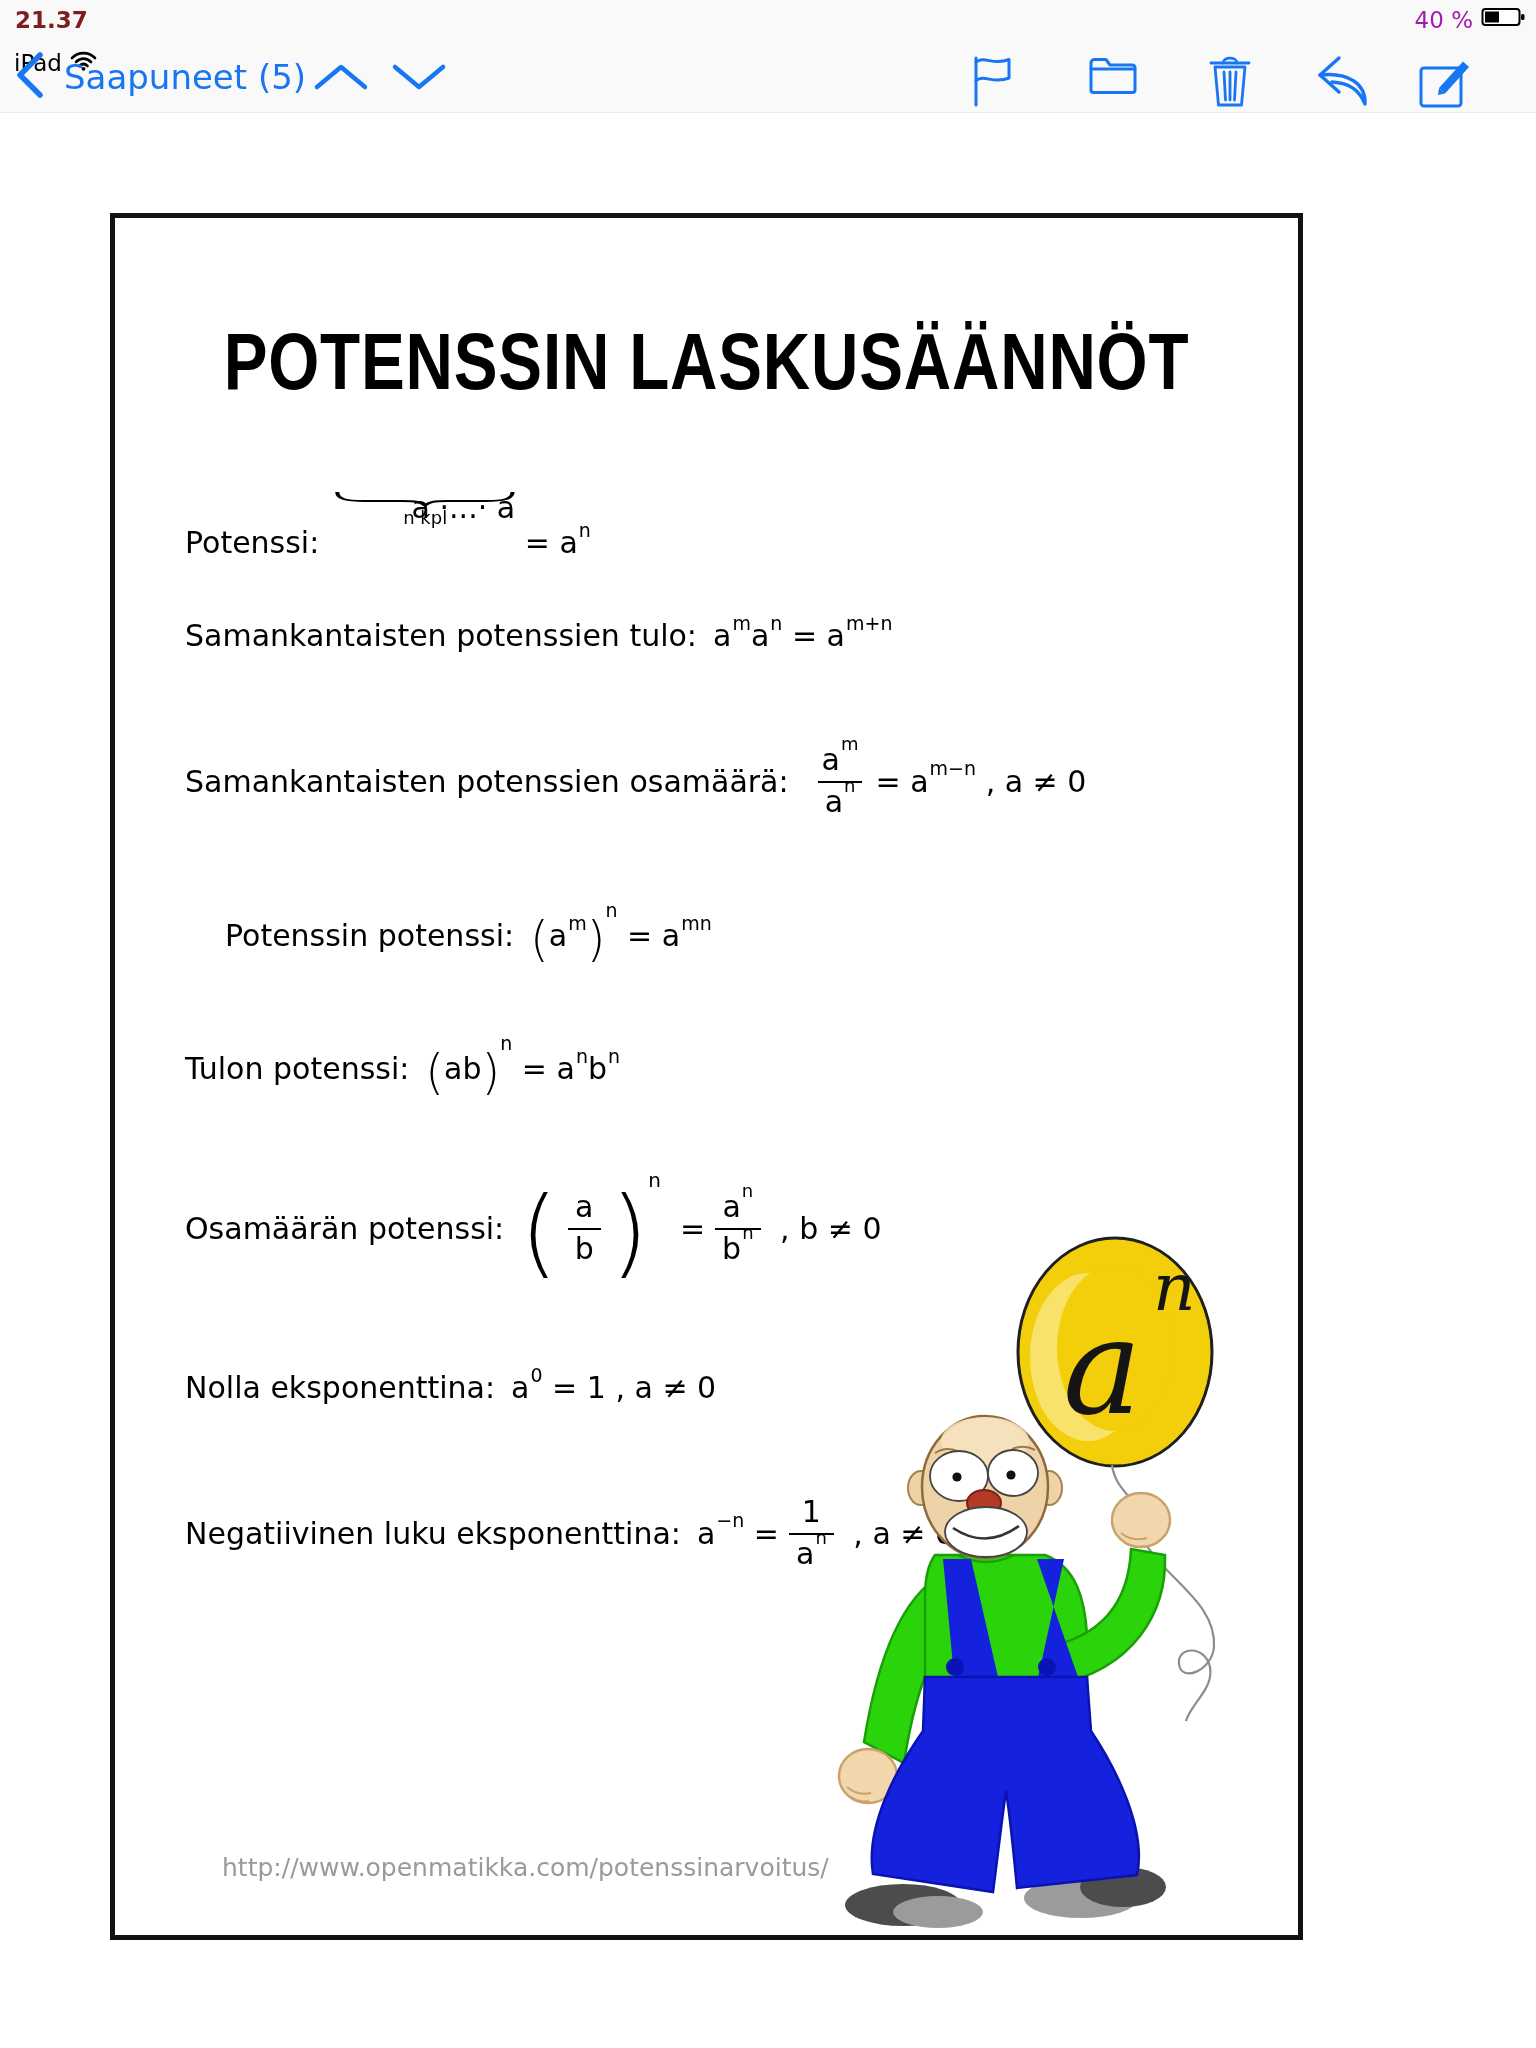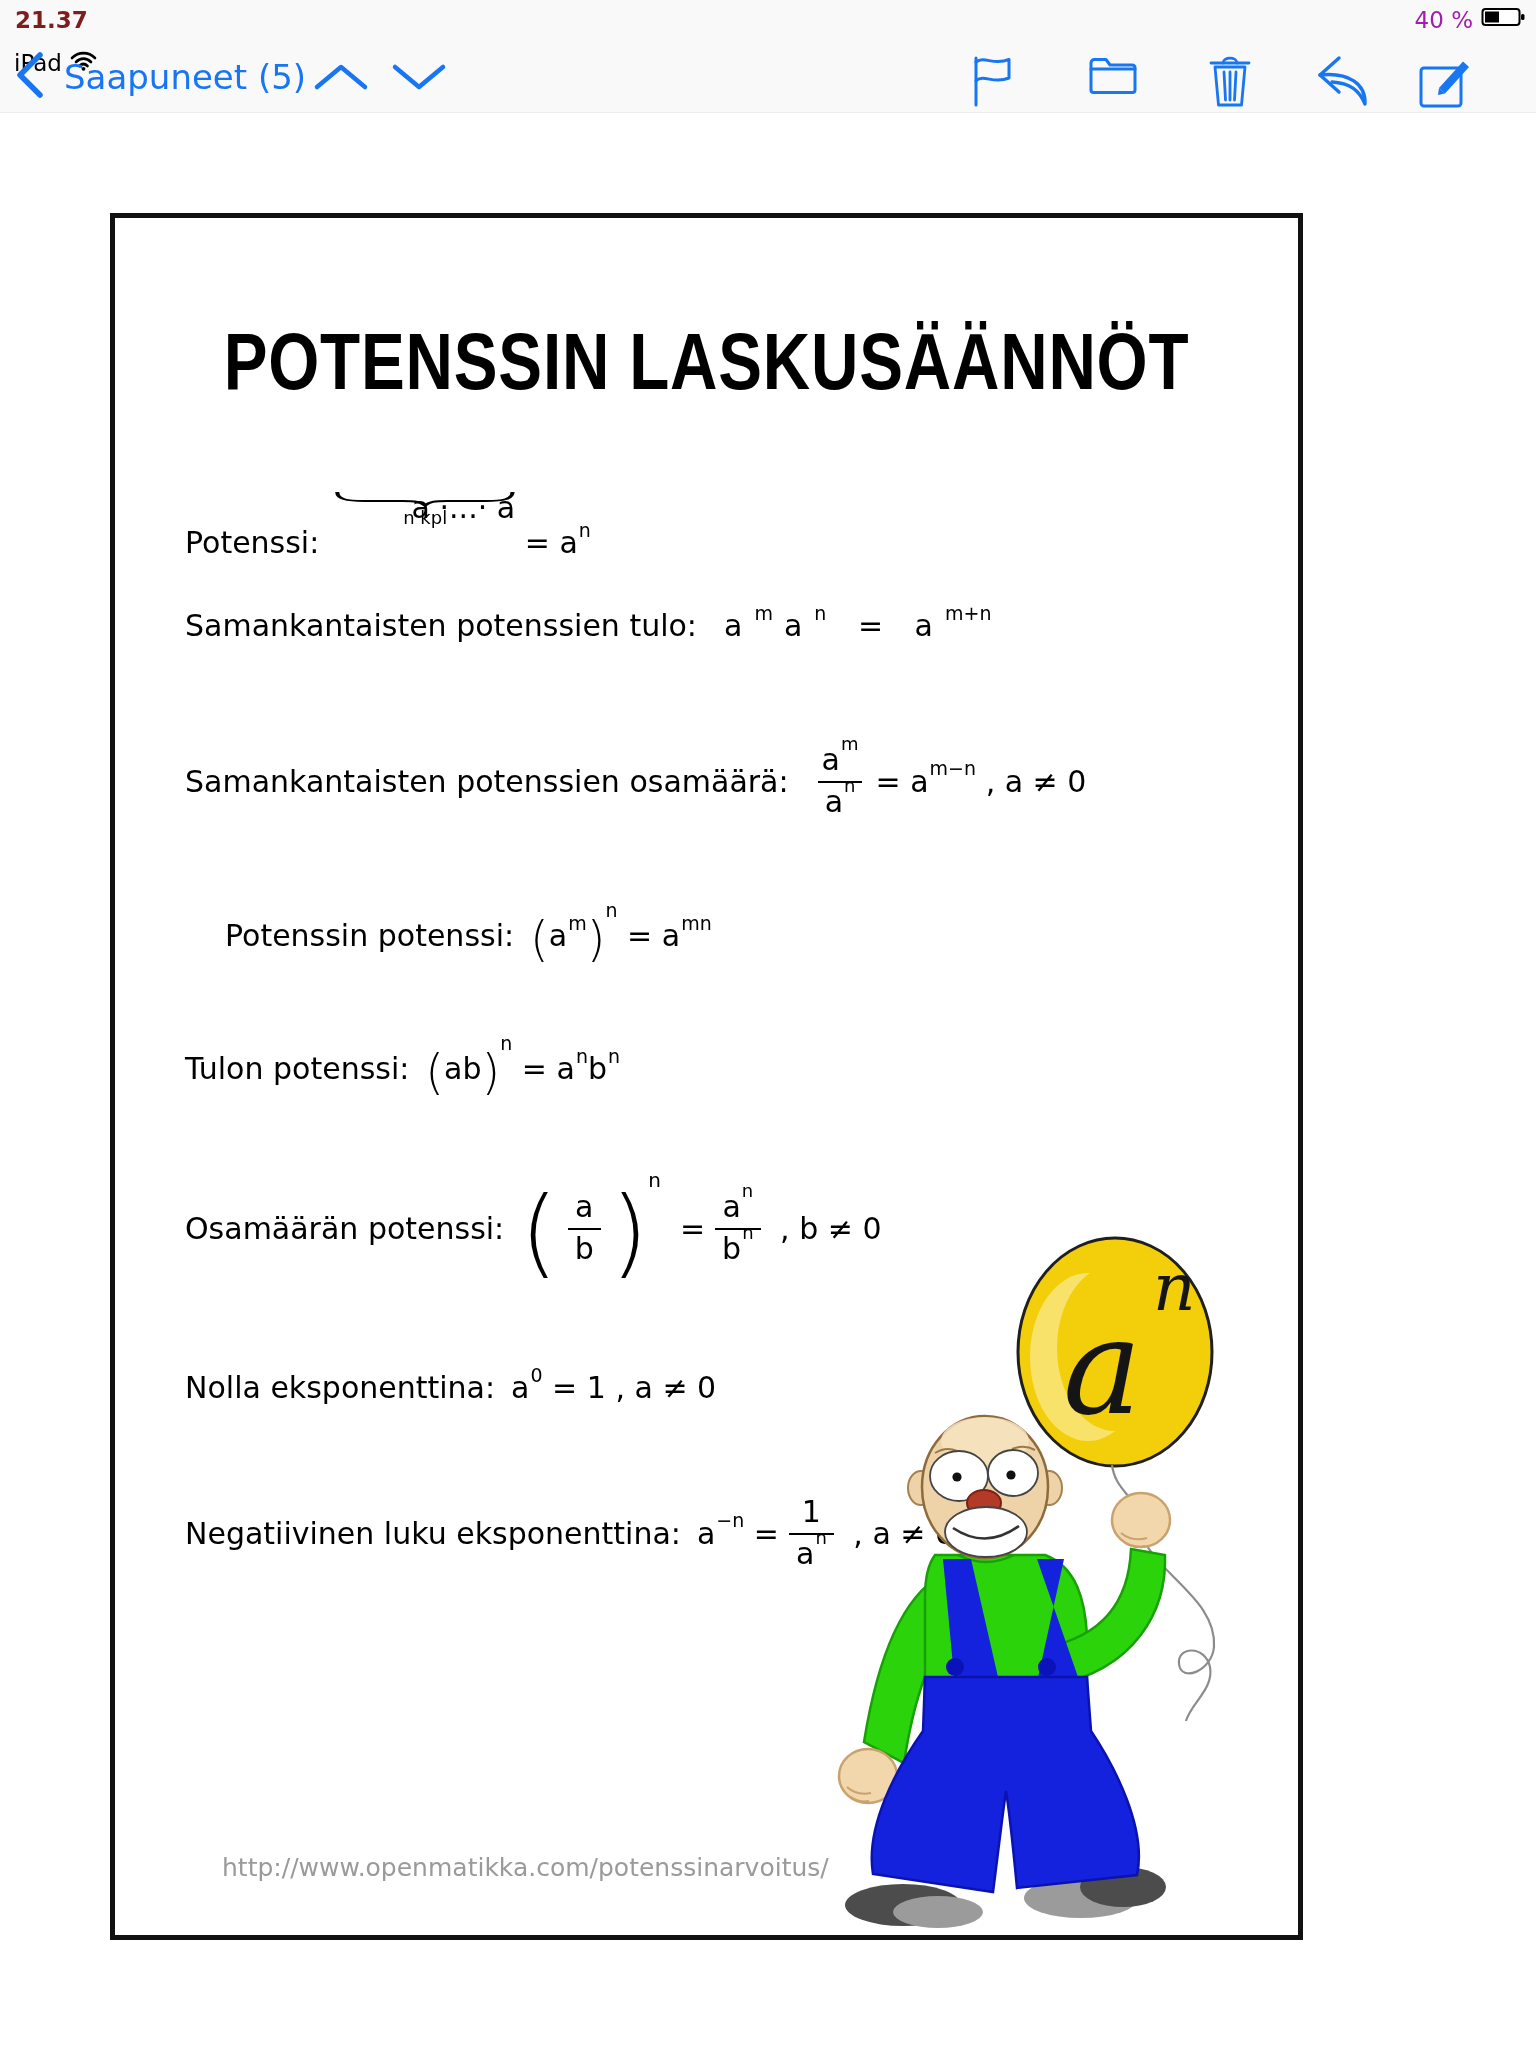--- a/index.html
+++ b/index.html
@@ -143,21 +143,21 @@
         <span>a ·...· a</span>
         <svg class="ub-svg" viewBox="0 0 80 16" preserveAspectRatio="none">
           <path d="M1,1 C1,8 5,10 13,10 L30,10 C36,10 38,11 40,14.5 C42,11 44,10 50,10 L67,10 C75,10 79,8 79,1" fill="none" stroke="#000" stroke-width="1.8"></path>
         </svg>
         <span class="ub-label">n kpl</span>
       </span>
       <span> </span><span>=</span><span> </span>
       <span>a</span><sup class="s">n</sup>
     </div>
 
-    <div class="row" style="top:390px;gap:11px;">
+    <div class="row" style="top:400px;">
       <span class="lbl">Samankantaisten potenssien tulo:</span>
       <span>a</span><sup class="s">m</sup><span>a</span><sup class="s">n</sup>
       <span> </span><span>=</span><span> </span>
       <span>a</span><sup class="s">m+n</sup>
     </div>
 
     <div class="row centered" style="top:517px;">
       <span class="lbl">Samankantaisten potenssien osamäärä:</span>
       <span class="frac">
         <span class="num"><span>a</span><sup class="fs">m</sup></span>

